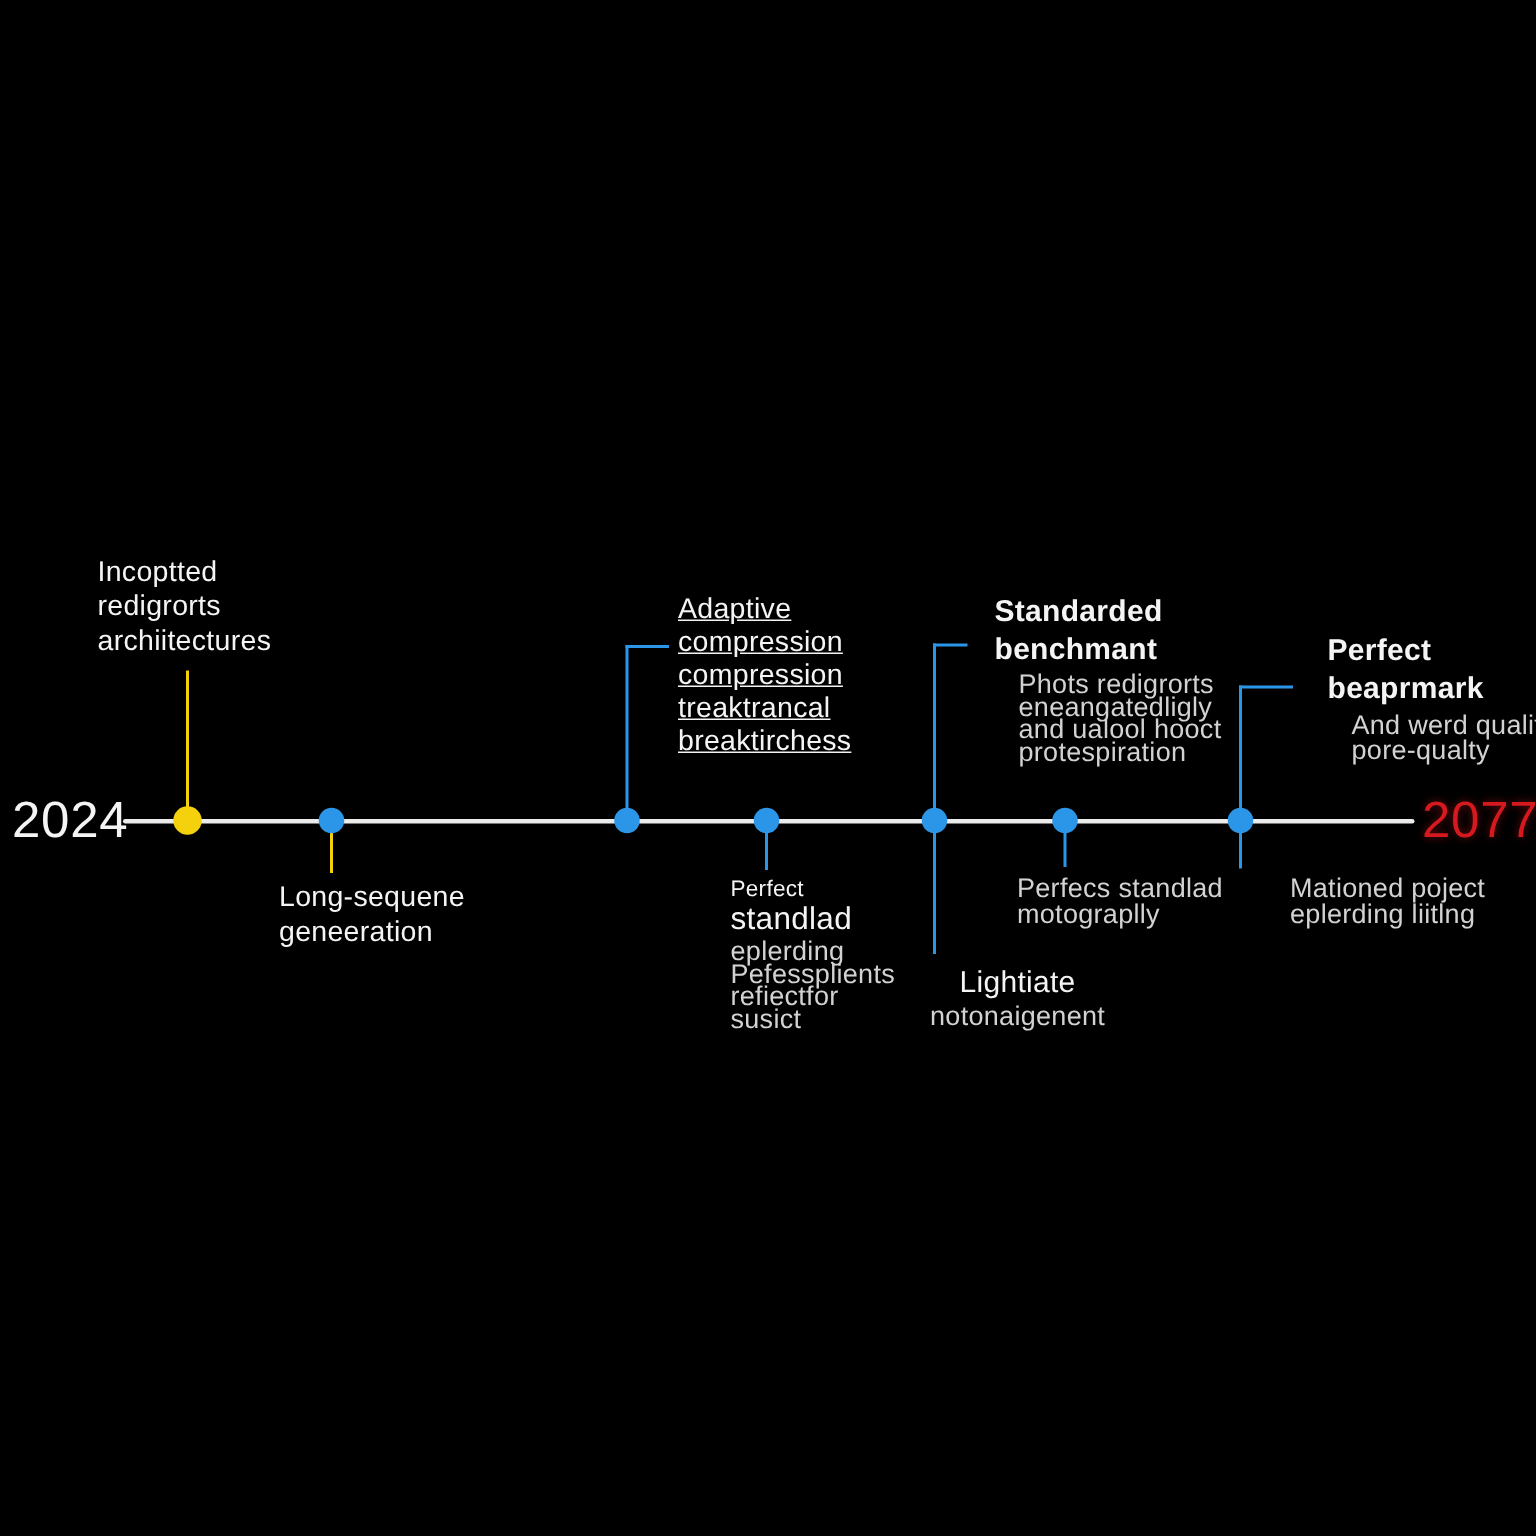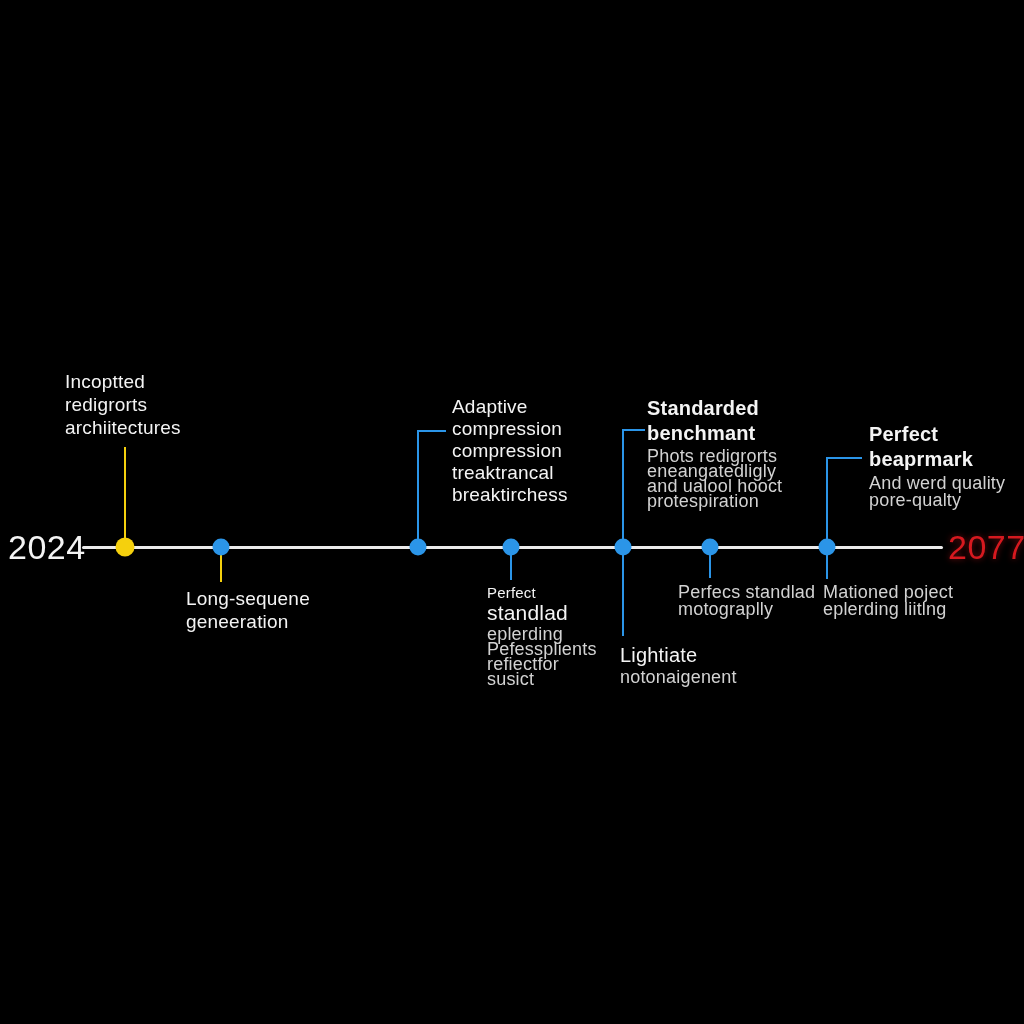--- a/index.html
+++ b/index.html
@@ -19,28 +19,28 @@
   .dot{
     position:absolute;top:547px;width:17px;height:17px;border-radius:50%;
     transform:translate(-50%,-50%);background:var(--accent-blue,#2b95e8);
   }
   .dot.yellow{background:var(--accent-yellow,#f5d00d);width:19px;height:19px;}
   .vline{position:absolute;width:2px;background:var(--accent-blue,#2b95e8);}
   .hline{position:absolute;height:2px;background:var(--accent-blue,#2b95e8);}
   .vline.yellow{background:var(--accent-yellow,#f5d00d);}
   .label{position:absolute;color:var(--text-primary,#f4f4f4);white-space:nowrap;}
   .t-md div{font-size:19px;font-weight:500;line-height:23px;letter-spacing:0.2px;}
-  .t-md5 div{font-size:19px;font-weight:500;line-height:22px;letter-spacing:0.2px;}
-  .t-lg div{font-size:20px;font-weight:600;line-height:25px;letter-spacing:0.2px;}
+  .t-md5 div{font-size:19px;font-weight:500;line-height:22px;letter-spacing:0.2px;text-decoration:underline;}
+  .t-lg div{font-size:20px;font-weight:600;line-height:25px;letter-spacing:0.2px;margin-left:16px;}
   .smalls{margin-top:3px;}
   .smalls div{font-size:18px;font-weight:400;line-height:15px;color:var(--text-secondary,#d2d2d2);letter-spacing:0.2px;}
   .smalls.lh17 div{line-height:17px;}
   .fs15{font-size:15px !important;line-height:18px !important;}
   .fs21{font-size:21px !important;line-height:22px !important;}
-  .fs20{font-size:20px !important;font-weight:500 !important;line-height:23px !important;}
+  .fs20{font-size:20px !important;font-weight:500 !important;line-height:23px !important;text-align:center;}
 </style>
 </head>
 <body>
 
 <div class="canvas">
 
   <div class="year start" style="left:8px">2024</div>
   <div class="axis"></div>
   <div class="year end" style="left:948px">2077</div>
 
@@ -122,20 +122,20 @@
 
   <div class="label t-lg" style="left:869px;top:422px">
     <div>Perfect</div>
     <div>beaprmark</div>
     <div class="smalls lh17">
       <div>And werd quality</div>
       <div>pore-qualty</div>
     </div>
   </div>
 
-  <div class="label" style="left:823px;top:584px">
+  <div class="label" style="left:860px;top:584px">
     <div class="smalls lh17" style="margin-top:0">
       <div>Mationed poject</div>
       <div>eplerding liitlng</div>
     </div>
   </div>
 
 </div>
 
 </body></html>

